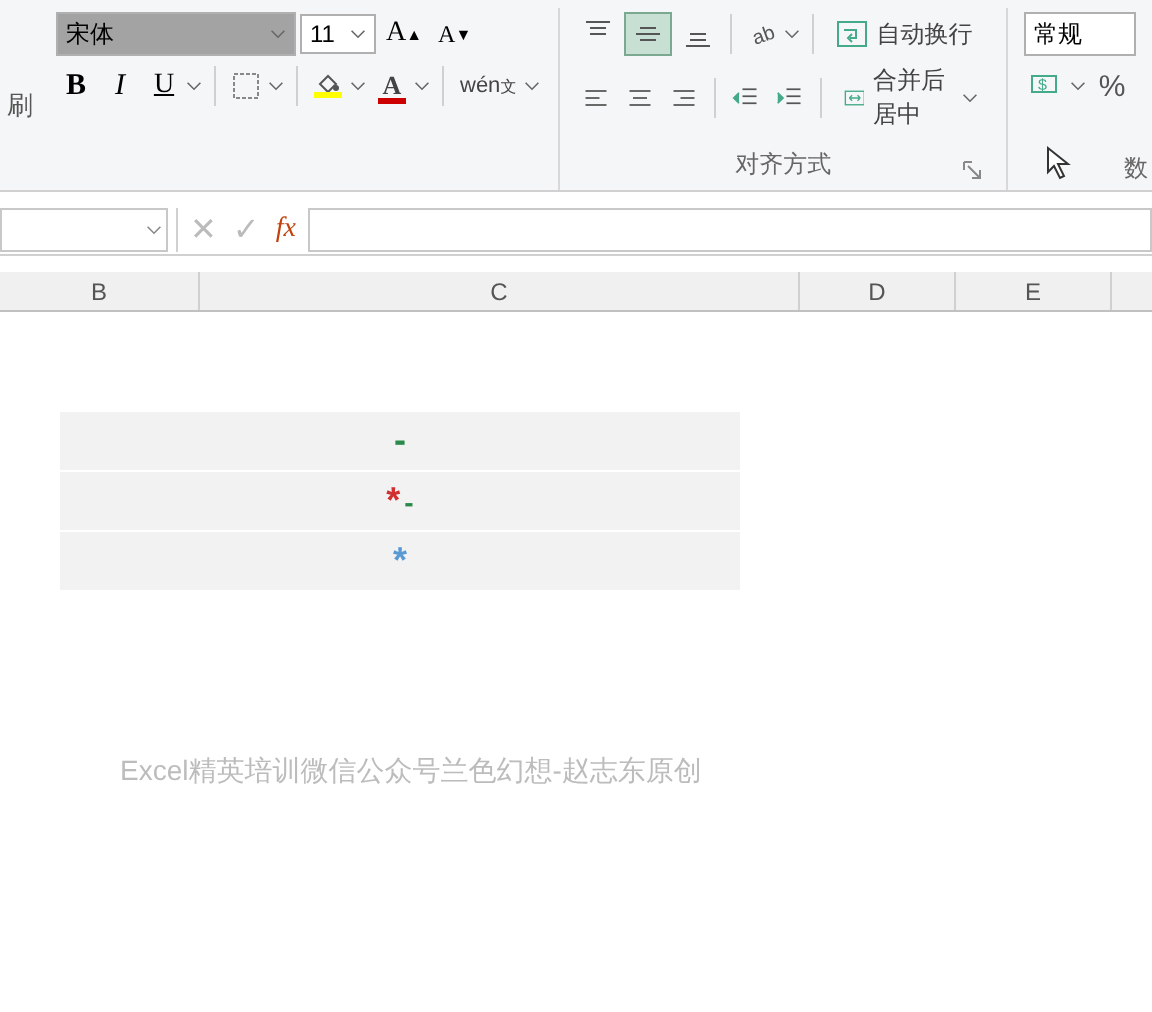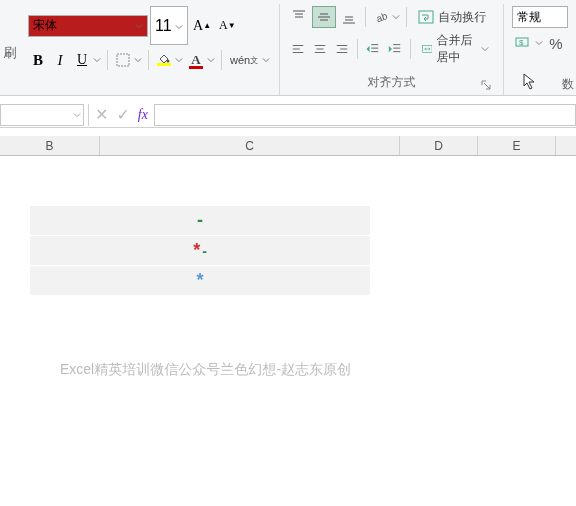--- a/index.html
+++ b/index.html
@@ -7,22 +7,22 @@
 
 .ribbon { background: #f5f6f7; border-bottom: 1px solid #d0d0d0; padding: 4px 0 0 0; display: flex; }
 .left-edge { width: 20px; padding-top: 40px; color: #555; font-size: 13px; text-align: center; }
 .ribbon-content { flex: 1; display: flex; }
 .group { border-right: 1px solid #d8d8d8; padding: 2px 8px 2px 8px; display: flex; flex-direction: column; }
 .group-row { display: flex; align-items: center; gap: 2px; margin-bottom: 4px; }
 .group-label { text-align: center; color: #666; font-size: 12px; padding: 4px 0 2px 0; position: relative; }
 .group-corner { position: absolute; right: 4px; bottom: 4px; width: 10px; height: 10px; }
 .group-corner svg { width: 10px; height: 10px; }
 
-.font-select { width: 120px; height: 22px; border: 1px solid #b0b0b0; background: #b91c1c; padding: 0 4px; font-size: 12px; display: flex; align-items: center; justify-content: space-between; }
-.size-select { width: 38px; height: 39px; border: 1px solid #b0b0b0; background: #fff; padding: 0 4px; font-size: 16px; display: flex; align-items: center; justify-content: space-between; }
+.font-select { width: 120px; height: 22px; border: 1px solid #b0b0b0; background: #a3a3a3; padding: 0 4px; font-size: 12px; display: flex; align-items: center; justify-content: space-between; }
+.size-select { width: 38px; height: 20px; border: 1px solid #b0b0b0; background: #fff; padding: 0 4px; font-size: 12px; display: flex; align-items: center; justify-content: space-between; }
 .dd-arrow { width: 8px; display: inline-block; }
 .dd-arrow svg { width: 8px; height: 8px; }
 
 .btn { min-width: 20px; height: 22px; display: inline-flex; align-items: center; justify-content: center; padding: 0 3px; cursor: pointer; }
 .btn-bold { font-weight: bold; font-family: "Times New Roman"; font-size: 15px; }
 .btn-italic { font-style: italic; font-family: "Times New Roman"; font-size: 15px; }
 .btn-under { text-decoration: underline; font-family: "Times New Roman"; font-size: 14px; }
 .btn-split { display: inline-flex; align-items: center; }
 .btn-split .dd { width: 10px; display: inline-flex; justify-content: center; }
 .font-inc { font-family: "Times New Roman"; font-size: 14px; }
@@ -38,40 +38,40 @@
 .wrap-btn { display: flex; gap: 4px; font-size: 12px; color: #444; padding: 0 6px; }
 .merge-btn { display: flex; gap: 4px; font-size: 12px; color: #444; padding: 0 6px; }
 
 .num-select { width: 56px; height: 22px; border: 1px solid #b0b0b0; background: #fff; padding: 0 4px; font-size: 12px; display: flex; align-items: center; justify-content: space-between; }
 
 .formula-bar { display: flex; align-items: center; border-bottom: 1px solid #d0d0d0; height: 26px; background: #fff; margin-top: 6px; }
 .namebox { width: 84px; height: 22px; border: 1px solid #c8c8c8; margin: 0 4px 0 0; display: flex; align-items: center; justify-content: flex-end; padding-right: 2px; }
 .fb-sep { width: 1px; height: 22px; background: #d0d0d0; }
 .fb-btns { display: flex; align-items: center; padding: 0 6px; gap: 8px; color: #999; }
 .fb-btn { font-size: 16px; cursor: pointer; }
-.fx { font-style: italic; font-family: "Times New Roman"; font-size: 14px; color: #6d28d9; }
+.fx { font-style: italic; font-family: "Times New Roman"; font-size: 14px; color: #c2410c; }
 .fb-input { flex: 1; height: 22px; border: 1px solid #c8c8c8; padding: 0 4px; }
 
 .col-headers { display: flex; background: #f0f0f0; border-bottom: 1px solid #c0c0c0; height: 20px; margin-top: 8px; }
 .row-header-spacer { width: 0px; }
 .col-header { border-right: 1px solid #d0d0d0; text-align: center; color: #555; font-size: 12px; line-height: 20px; }
 .col-B { width: 100px; }
 .col-C { width: 300px; }
 .col-D { width: 78px; }
 .col-E { width: 78px; }
 
 .sheet { position: relative; background: #fff; height: 340px; }
 .content-block { position: absolute; left: 30px; top: 50px; width: 340px; }
 .cell-row { height: 30px; background: #f2f2f2; border-bottom: 1px solid #fff; display: flex; align-items: center; justify-content: center; font-size: 18px; font-weight: bold; }
 .c1 { color: #2a8a4a; }
 .c2 .red { color: #d03030; }
 .c2 .dash { color: #2a8a4a; font-size: 14px; margin-left: 2px; }
 .c3 { color: #5a9ad4; }
 
-.watermark { position: absolute; left: 60px; top: 205px; color: #bcbcbc; font-size: 14px; }
+.watermark { position: absolute; left: 60px; top: 221px; color: #bcbcbc; font-size: 14px; }
 
 .cursor { position: absolute; right: 38px; top: 72px; }
 .cursor svg { width: 16px; height: 20px; }
 .num-label { position: absolute; right: 2px; top: 76px; font-size: 12px; color: #666; }
 </style>
 </head>
 <body>
 
 <div class="ribbon">
   <div class="left-edge">刷</div>

